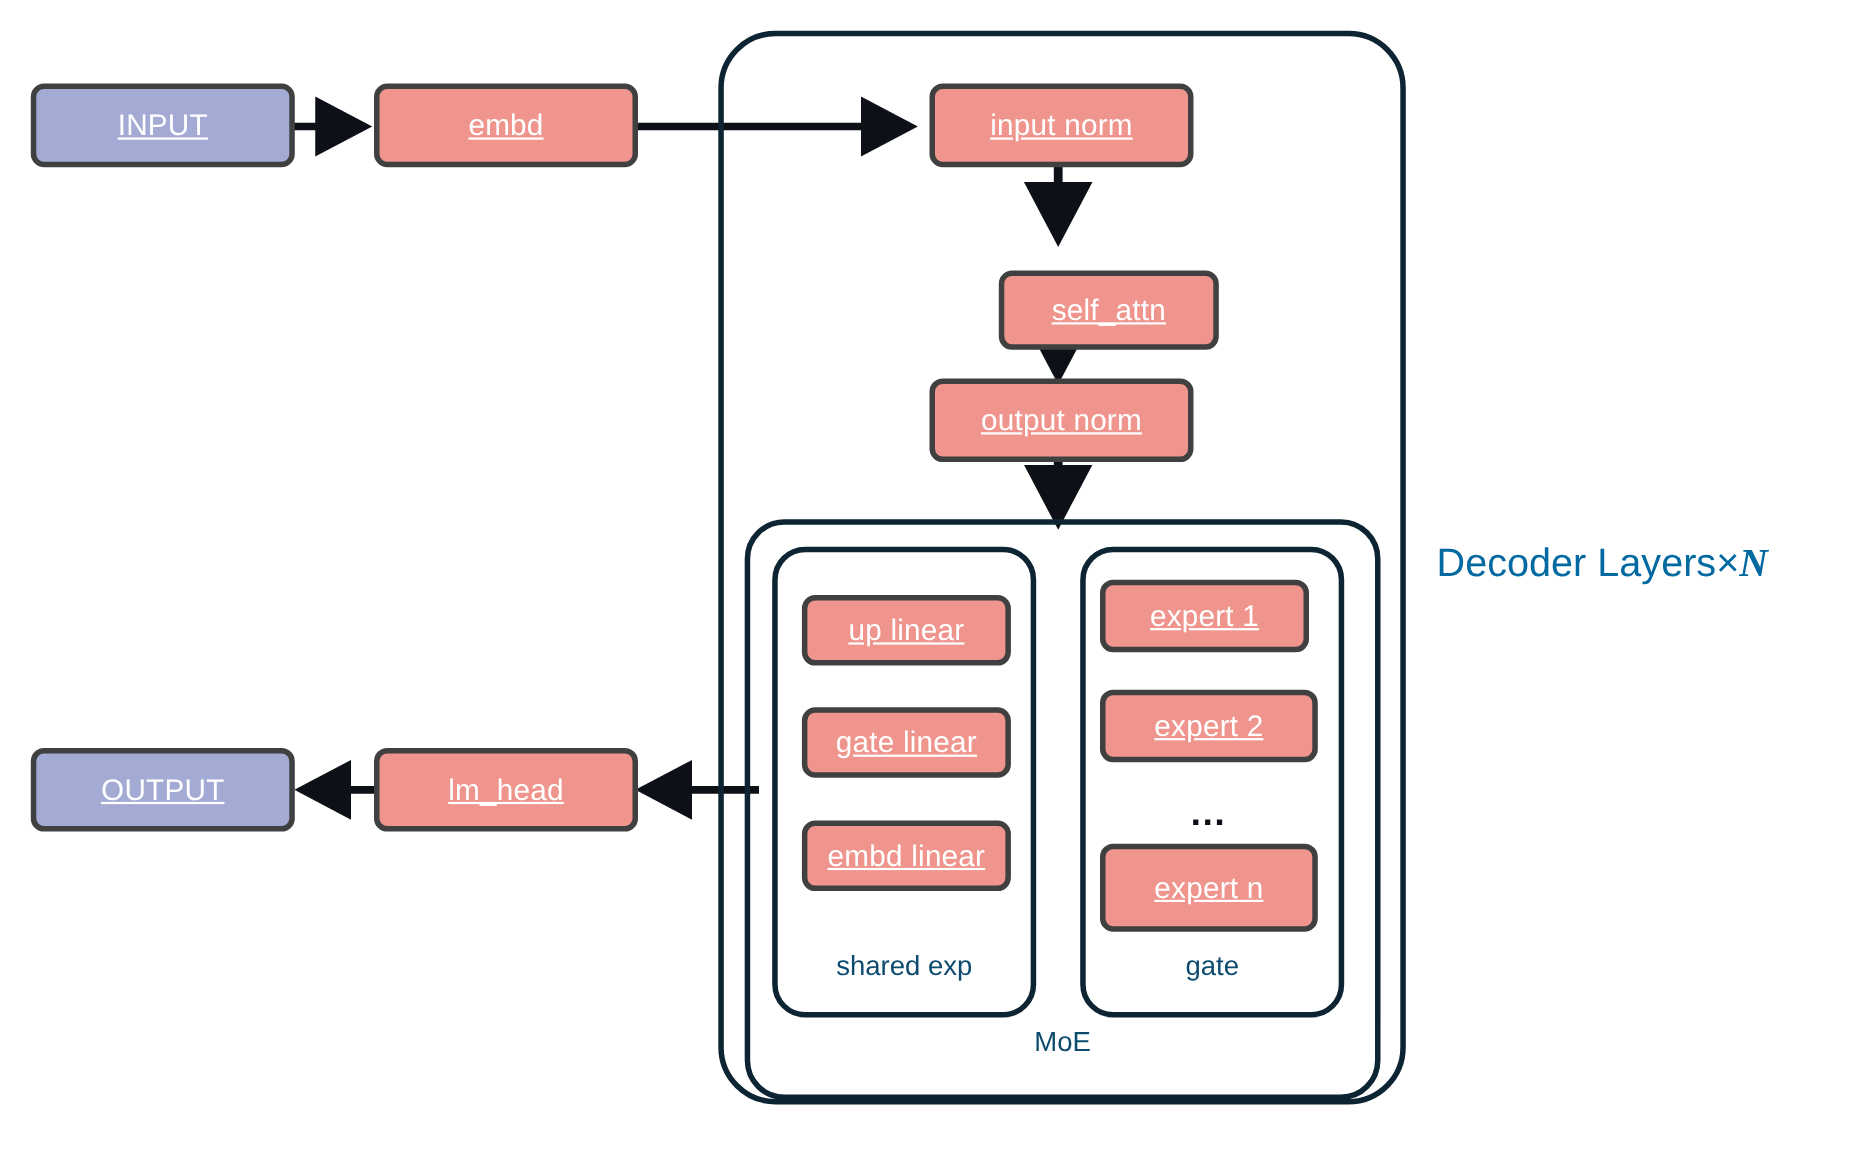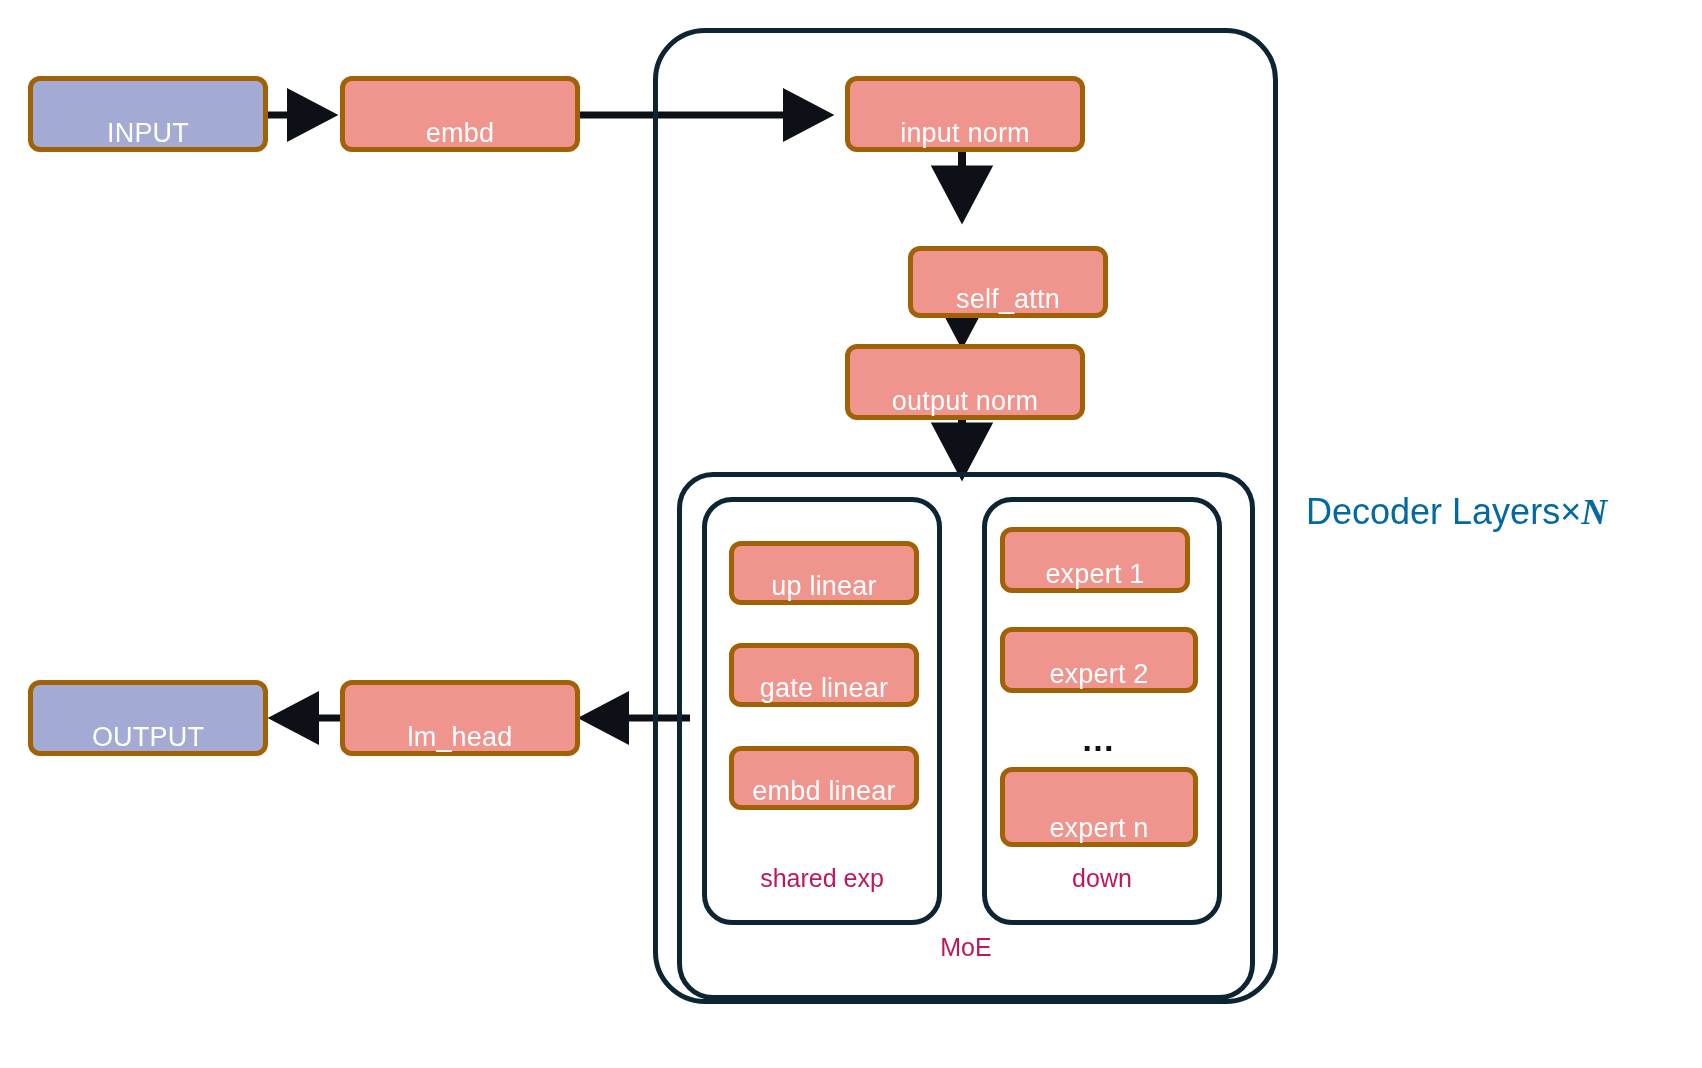--- a/index.html
+++ b/index.html
@@ -21,47 +21,48 @@
     position: absolute;
     left: 0;
     top: 0;
     width: 1702px;
     height: 1068px;
     pointer-events: none;
   }
   .node {
     position: absolute;
     box-sizing: border-box;
-    border: 5px solid #a16207;
+    border: 5px solid #404040;
     border-radius: 12px;
     display: flex;
-    align-items: flex-end;
+    align-items: center;
     justify-content: center;
     color: #ffffff;
     font-size: 27px;
     letter-spacing: 0.2px;
     line-height: 1;
     white-space: nowrap;
+    text-decoration: underline;
   }
   .node.salmon { background: #ef958d; }
   .node.violet { background: #a3abd4; }
 
   .group {
     position: absolute;
     box-sizing: border-box;
     border: 5px solid #0d2433;
     background: transparent;
   }
   .group.decoder  { border-radius: 52px; }
   .group.moe      { border-radius: 36px; }
   .group.subexp   { border-radius: 30px; }
 
   .grouplabel {
     position: absolute;
-    color: #be185d;
+    color: #0c4a6e;
     font-size: 25px;
     text-align: center;
     line-height: 1;
     white-space: nowrap;
   }
   .ellipsis {
     position: absolute;
     color: #0d1117;
     font-size: 34px;
     font-weight: 700;
@@ -126,21 +127,21 @@
     <span>up linear</span>
   </div>
   <div class="node salmon" style="left:729px; top:643px; width:190px; height:64px;">
     <span>gate linear</span>
   </div>
   <div class="node salmon" style="left:729px; top:746px; width:190px; height:64px;">
     <span>embd linear</span>
   </div>
 
   <div class="group subexp" style="left:982px; top:497px; width:240px; height:428px;"></div>
-  <div class="grouplabel" style="left:982px; top:866px; width:240px;">down</div>
+  <div class="grouplabel" style="left:982px; top:866px; width:240px;">gate</div>
 
   <div class="node salmon" style="left:1000px; top:527px; width:190px; height:66px;">
     <span>expert 1</span>
   </div>
   <div class="node salmon" style="left:1000px; top:627px; width:198px; height:66px;">
     <span>expert 2</span>
   </div>
   <div class="ellipsis" style="left:1000px; top:722px; width:198px;">…</div>
   <div class="node salmon" style="left:1000px; top:767px; width:198px; height:80px;">
     <span>expert n</span>

